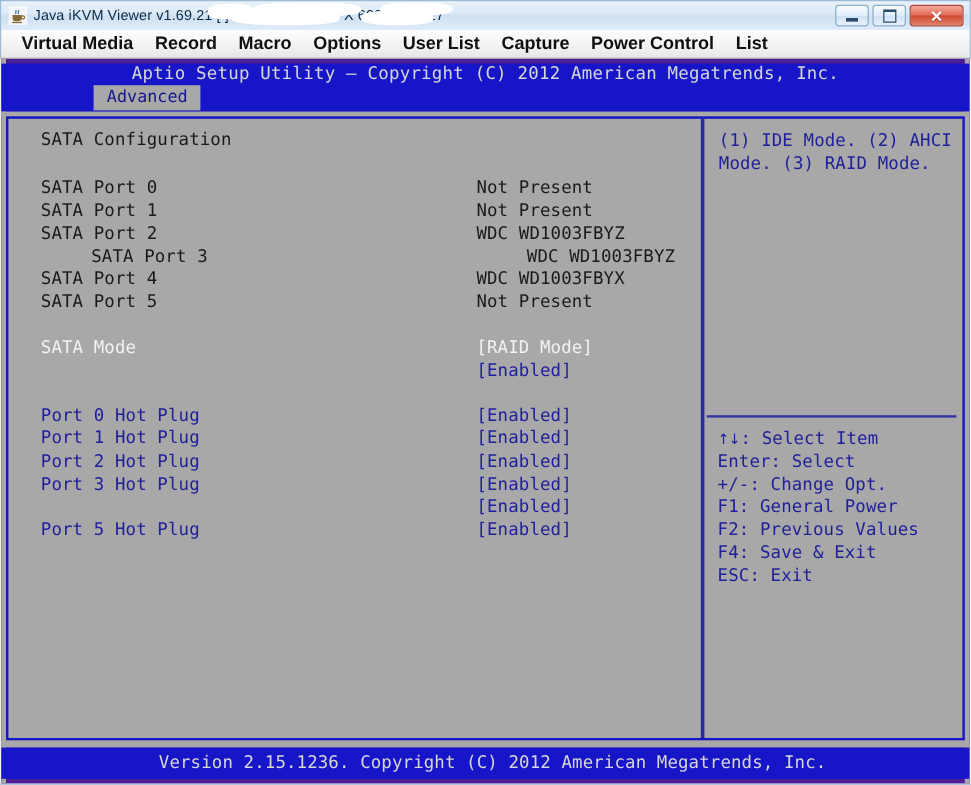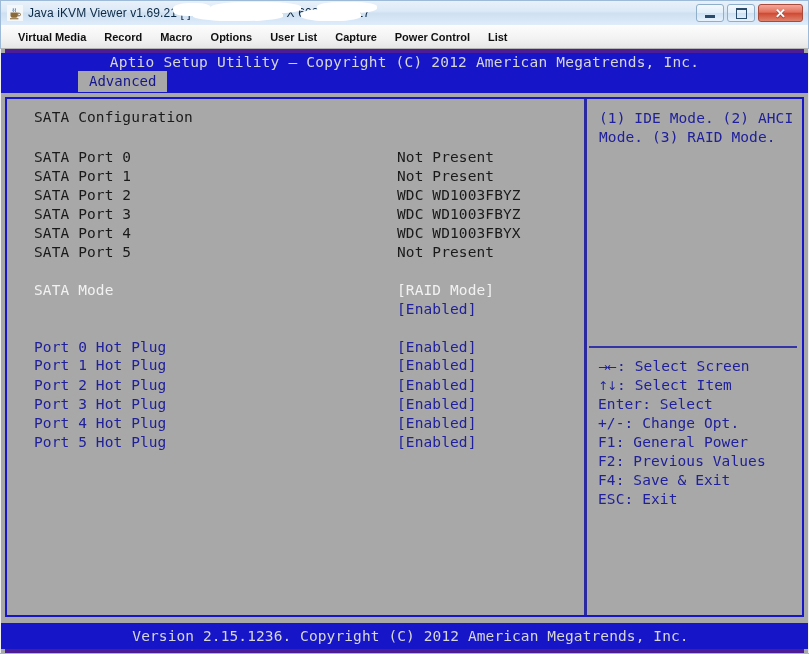--- a/index.html
+++ b/index.html
@@ -102,21 +102,21 @@
     box-sizing: border-box;
     background: linear-gradient(to bottom, #fdfdfd 0%, #f2f2f2 60%, #e6e6e6 100%);
     border-left: 1px solid #9dbbd8;
     border-right: 1px solid #9dbbd8;
     border-bottom: 1px solid #b4b4b4;
     display: flex;
     align-items: center;
     padding-left: 8px;
   }
   .menu-item {
-    font-size: 11px;
+    font-size: 15px;
     font-weight: bold;
     color: #101010;
     padding: 2px 9px;
     white-space: nowrap;
     cursor: default;
   }
 
   
   #kvm-screen {
     position: absolute;
@@ -370,21 +370,21 @@
           <span class="val">Not Present</span>
         </div>
         <div class="setting-row row-plain" style="top:69px;">
           <span class="lbl">SATA Port 1</span>
           <span class="val">Not Present</span>
         </div>
         <div class="setting-row row-plain" style="top:88px;">
           <span class="lbl">SATA Port 2</span>
           <span class="val">WDC WD1003FBYZ</span>
         </div>
-        <div class="setting-row row-plain" style="top:107px;">
+        <div class="setting-row row-plain" style="top:107px;margin-left:42px;">
           <span class="lbl">SATA Port 3</span>
           <span class="val">WDC WD1003FBYZ</span>
         </div>
         <div class="setting-row row-plain" style="top:126px;">
           <span class="lbl">SATA Port 4</span>
           <span class="val">WDC WD1003FBYX</span>
         </div>
         <div class="setting-row row-plain" style="top:145px;">
           <span class="lbl">SATA Port 5</span>
           <span class="val">Not Present</span>
@@ -408,36 +408,32 @@
         </div>
         <div class="setting-row row-blue" style="top:278px;">
           <span class="lbl">Port 2 Hot Plug</span>
           <span class="val">[Enabled]</span>
         </div>
         <div class="setting-row row-blue" style="top:297px;">
           <span class="lbl">Port 3 Hot Plug</span>
           <span class="val">[Enabled]</span>
         </div>
         <div class="setting-row row-blue" style="top:316px;">
-          <span class="lbl">Port 4 Hot Plug</span>
           <span class="val">[Enabled]</span>
         </div>
         <div class="setting-row row-blue" style="top:335px;">
           <span class="lbl">Port 5 Hot Plug</span>
           <span class="val">[Enabled]</span>
         </div>
       </div>
 
       <div id="help-panel">
         <div id="help-text">(1) IDE Mode. (2) AHCI Mode. (3) RAID Mode.</div>
         <div id="help-separator"></div>
         <div id="legend-list">
-          <div class="legend-row">
-            <span class="arrows">→←</span><span>: Select Screen</span>
-          </div>
           <div class="legend-row">
             <span class="arrows">↑↓</span><span>: Select Item</span>
           </div>
           <div class="legend-row">Enter: Select</div>
           <div class="legend-row">+/-: Change Opt.</div>
           <div class="legend-row">F1: General Power</div>
           <div class="legend-row">F2: Previous Values</div>
           <div class="legend-row">F4: Save &amp; Exit</div>
           <div class="legend-row">ESC: Exit</div>
         </div>

